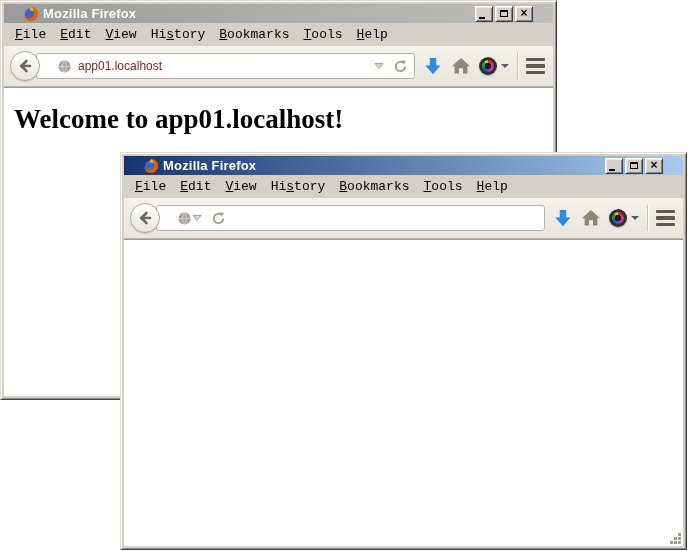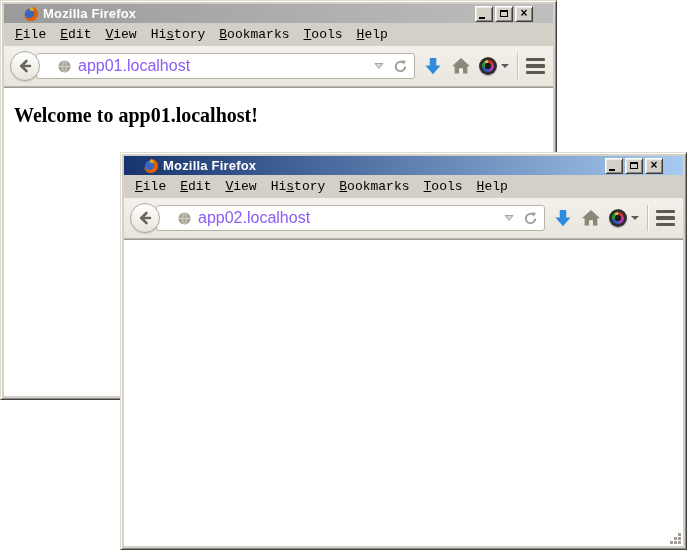--- a/index.html
+++ b/index.html
@@ -41,40 +41,40 @@
   
   .toolbar{height:40px;flex:0 0 40px;display:flex;align-items:center;gap:8px;
     background:linear-gradient(#f3f1eb,#e8e5dc);border-bottom:1px solid #b9b5aa;
     padding:0 8px 0 6px;position:relative;}
   .back-btn{width:30px;height:30px;border-radius:50%;flex:0 0 30px;z-index:2;
     border:1px solid #aeaa9e;background:linear-gradient(#ffffff,#e7e4db);box-sizing:border-box;
     display:flex;align-items:center;justify-content:center;margin-right:-12px;
     box-shadow:0 1px 1px rgba(0,0,0,.15);}
   .url-field{flex:1;height:26px;background:#fff;border:1px solid #b7b3a8;border-radius:3px;
     display:flex;align-items:center;box-sizing:border-box;padding:0 6px 0 20px;min-width:0;}
-  .url-text{font-size:16px;color:#8b5cf6;margin-left:6px;flex:1;white-space:nowrap;overflow:hidden;}
+  .url-text{font-size:12px;color:#7f1d1d;margin-left:6px;flex:1;white-space:nowrap;overflow:hidden;}
   .url-icon{display:flex;align-items:center;flex:0 0 auto;}
   .tool-btn{display:flex;align-items:center;justify-content:center;flex:0 0 auto;cursor:default;}
   .divider{width:1px;height:26px;background:#c6c2b6;box-shadow:1px 0 0 #fbfaf7;flex:0 0 1px;}
   .hamburger{display:flex;flex-direction:column;gap:3px;}
   .hamburger span{display:block;width:19px;height:3.5px;background:#5d5a52;border-radius:1px;}
   .addon-wrap{display:flex;align-items:center;gap:4px;}
   .addon-ball{width:18px;height:18px;border-radius:50%;
     background:
       radial-gradient(circle at 50% 50%, #1c1c1c 0 3px, rgba(0,0,0,0) 3.5px),
       conic-gradient(#d23333 0 22%, #c233b8 22% 46%, #2f55c0 46% 72%, #2f9a33 72% 90%, #d8c22e 90% 100%);
     box-shadow:inset 0 0 0 3px #2d2d2d, 0 1px 1px rgba(0,0,0,.3);}
   .caret-down{width:0;height:0;border-left:4px solid transparent;border-right:4px solid transparent;
     border-top:4px solid #5a5a5a;}
 
   
   .page{flex:1;background:#ffffff;border-top:1px solid #9e9a90;overflow:hidden;
     padding:8px 10px;position:relative;box-sizing:border-box;}
   .page h1{font-family:"Liberation Serif","DejaVu Serif",serif;font-weight:bold;
-    font-size:20px;color:#000;margin:8px 0;white-space:nowrap;}
+    font-size:27px;color:#000;margin:8px 0;white-space:nowrap;}
 
   .grip{position:absolute;right:1px;bottom:1px;width:13px;height:13px;}
   .grip i{position:absolute;width:3px;height:3px;background:#a09c91;box-shadow:1px 1px 0 #ffffff;}
   .grip i:nth-child(1){left:9px;top:1px;}
   .grip i:nth-child(2){left:5px;top:5px;}
   .grip i:nth-child(3){left:9px;top:5px;}
   .grip i:nth-child(4){left:1px;top:9px;}
   .grip i:nth-child(5){left:5px;top:9px;}
   .grip i:nth-child(6){left:9px;top:9px;}
 
@@ -208,21 +208,20 @@
         <path d="M9.5 3 L4.2 8 L9.5 13 M4.6 8 H13" stroke="#6b675d" stroke-width="2.6" fill="none" stroke-linecap="round" stroke-linejoin="round"></path>
       </svg>
     </div>
     <div class="url-field">
       <span class="url-icon">
         <svg width="15" height="15" viewBox="0 0 16 16">
           <circle cx="8" cy="8" r="6.5" fill="#a9a59b"></circle>
           <path d="M1.8 8 h12.4 M8 1.6 a10.5 10.5 0 0 1 0 12.8 M8 1.6 a10.5 10.5 0 0 0 0 12.8" stroke="#d6d3cb" stroke-width="1" fill="none"></path>
         </svg>
       </span>
-      <span class="url-text">app02.localhost</span>
       <span class="url-icon" style="margin-right:9px;">
         <svg width="10" height="8" viewBox="0 0 10 8">
             <path d="M1 1.5 h8 l-4 5 z" fill="#d9d6cd" stroke="#a8a49a"></path>
           </svg>
       </span>
       <span class="url-icon">
         <svg width="15" height="15" viewBox="0 0 16 16">
           <path d="M13 8 A5 5 0 1 1 10.5 3.7" stroke="#a5a197" stroke-width="2.1" fill="none"></path>
           <path d="M9.2 1.2 L14 2 L11 6 Z" fill="#a5a197"></path>
         </svg>

